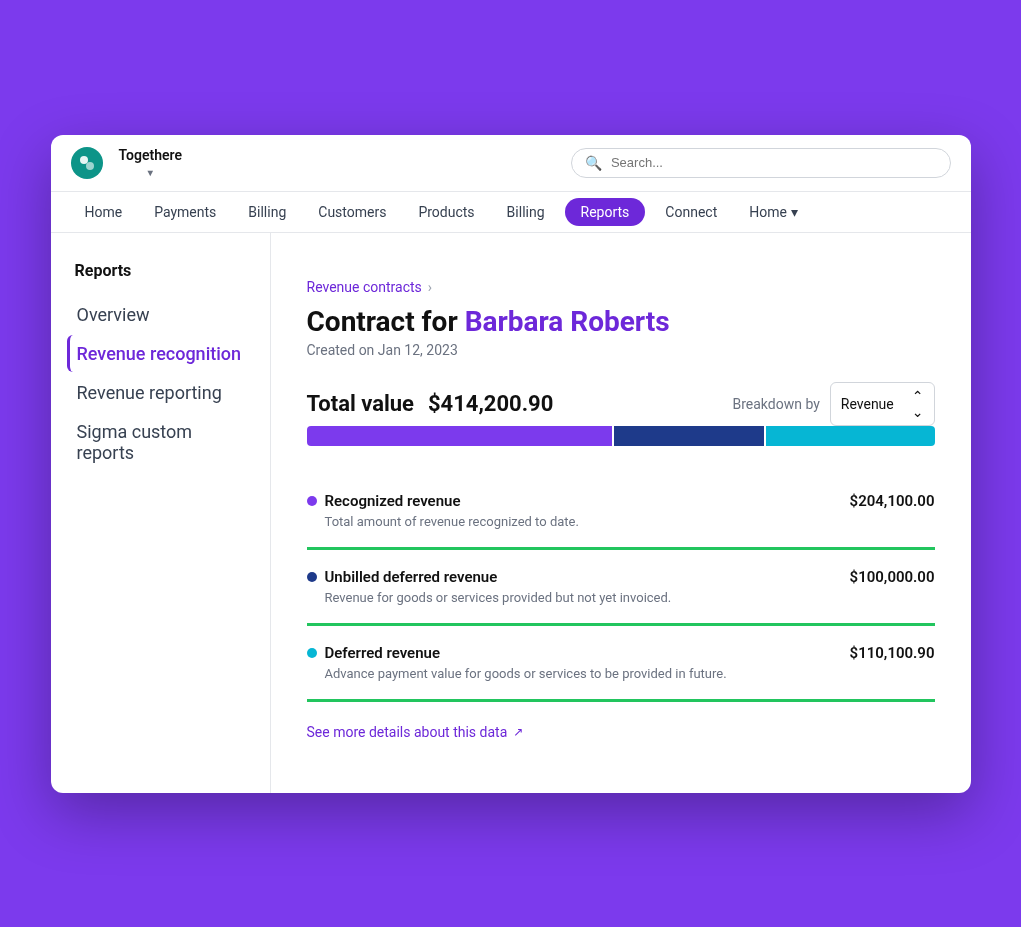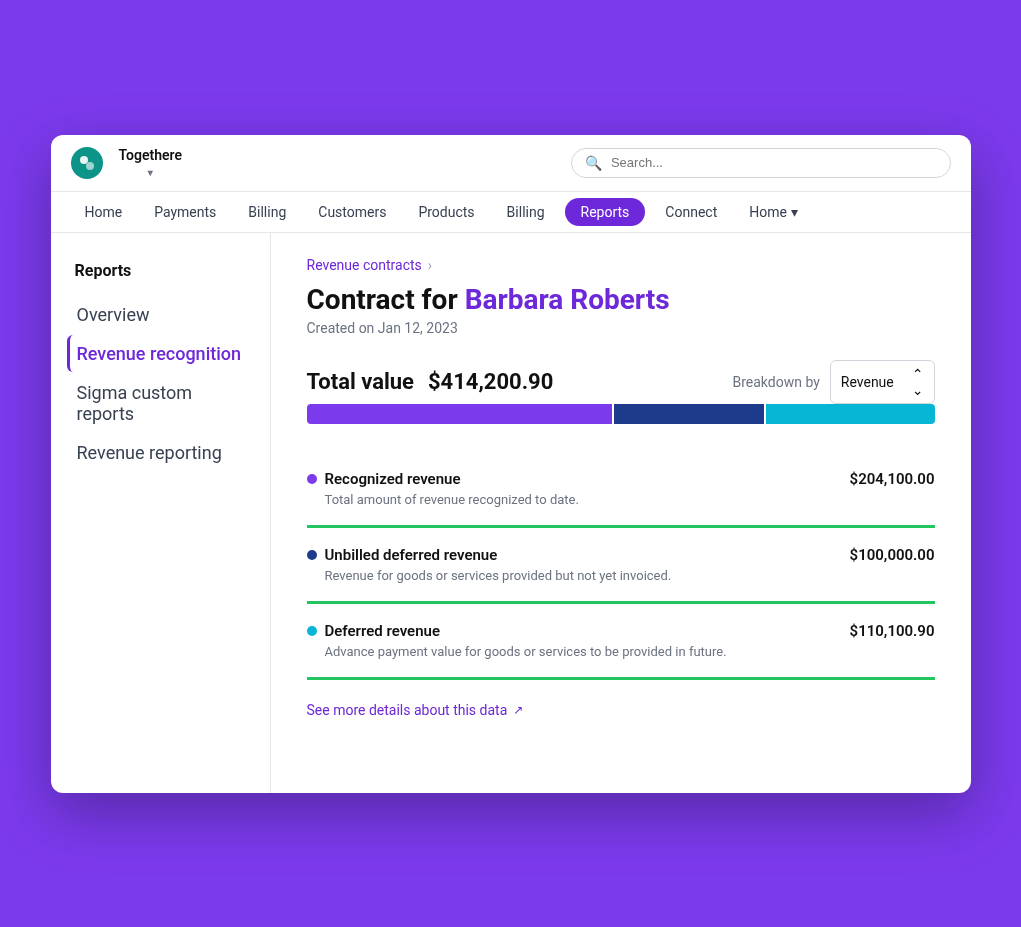--- a/index.html
+++ b/index.html
@@ -133,21 +133,21 @@
     }
     .sidebar-item.active {
       color: #6d28d9;
       border-left: 3px solid #6d28d9;
       padding-left: 7px;
       font-weight: 500;
     }
     
     .main-content {
       flex: 1;
-      padding: 24px 36px;
+      padding: 46px 36px;
     }
     .breadcrumb {
       display: flex;
       align-items: center;
       gap: 6px;
       margin-bottom: 10px;
     }
     .breadcrumb-link {
       font-size: 14px;
       color: #6d28d9;
@@ -309,22 +309,22 @@
       <span>▾</span>
     </a>
   </div>
 
   <div class="content-area">
 
     <div class="sidebar">
       <div class="sidebar-title">Reports</div>
       <div class="sidebar-item">Overview</div>
       <div class="sidebar-item active">Revenue recognition</div>
+      <div class="sidebar-item">Revenue reporting</div>
       <div class="sidebar-item">Sigma custom reports</div>
-      <div class="sidebar-item">Revenue reporting</div>
     </div>
 
     <div class="main-content">
 
       <div class="breadcrumb">
         <a class="breadcrumb-link">Revenue contracts</a>
         <span class="breadcrumb-sep">›</span>
       </div>
 
       <div class="page-title">

